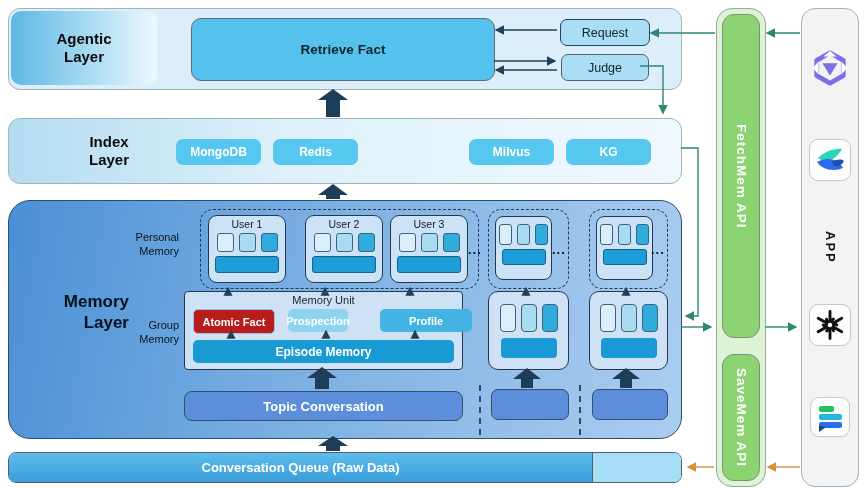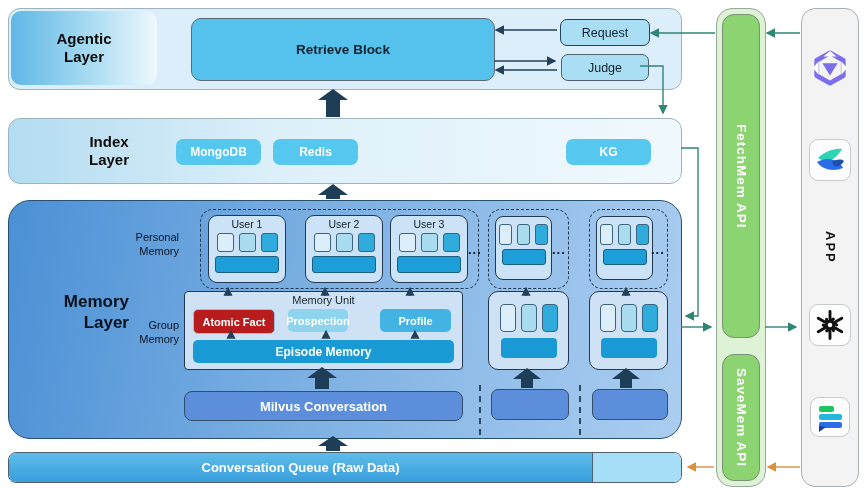--- a/index.html
+++ b/index.html
@@ -44,21 +44,21 @@
   .sq1{background:#ddeefb;} .sq2{background:#a9dcee;} .sq3{background:#2fabdc;}
   .ubar{margin:4px auto 0;width:62px;height:15px;background:#1e9ed8;border:1px solid #1c5f80;border-radius:3px;}
   .dots{font-weight:bold;color:#0a141e;font-size:13px;letter-spacing:1px;}
 
   .munit{left:175px;top:90px;width:277px;height:77px;background:#cfe1f4;
          border:1.3px solid #22384f;border-radius:4px;}
   .munit-title{width:100%;text-align:center;font-size:11px;color:#16232d;margin-top:2px;}
   .mchip{top:17px;height:23px;border-radius:5px;color:#fff;font-weight:bold;font-size:11px;}
   .mchip1{left:8px;width:80px;background:#b91c1c;border:1px solid #9cc0dc;}
   .mchip2{left:103px;width:60px;background:#8fd4ee;}
-  .mchip3{left:195px;width:71px;background:#42b3e3;}
+  .mchip3{left:195px;width:92px;background:#42b3e3;}
   .episode{left:8px;top:48px;width:261px;height:23px;background:#1a9ad4;border-radius:5px;
            color:#fff;font-weight:bold;font-size:12px;}
   .topicbar{left:175px;top:190px;width:277px;height:28px;background:#5c8edb;border:1px solid #31506b;
             border-radius:8px;color:#fff;font-weight:bold;font-size:13px;}
 
   .minidash{top:8px;width:79px;height:78px;}
   .minicard{left:6px;top:6px;width:55px;height:62px;background:#cbe2f7;border:1.2px solid #22384f;border-radius:8px;}
   .vsq{width:11px;height:19px;border-radius:3px;border:1px solid #3d647f;}
   .minibar{margin:4px auto 0;width:42px;height:14px;background:#1e9ed8;border:1px solid #1c5f80;border-radius:3px;}
   .groupbox{top:90px;height:77px;background:#cfe1f4;border:1.3px solid #22384f;border-radius:10px;}
@@ -98,31 +98,32 @@
 </style>
 </head>
 <body>
 
 <div id="canvas">
 
   <div class="abs agentic">
     <div class="abs agentic-label flexc">
       <span>Agentic Layer</span>
     </div>
-    <div class="abs retrieve flexc">Retrieve Block</div>
+    <div class="abs retrieve flexc">Retrieve Fact</div>
     <div class="abs reqjud request flexc">Request</div>
     <div class="abs reqjud judge flexc">Judge</div>
   </div>
 
   <div class="abs index">
     <div class="abs index-label flexc">
       <span>Index Layer</span>
     </div>
     <div class="abs chip-db flexc" style="left:167px;">MongoDB</div>
     <div class="abs chip-db flexc" style="left:264px;">Redis</div>
+    <div class="abs chip-db flexc" style="left:460px;">Milvus</div>
     <div class="abs chip-db flexc" style="left:557px;text-align:center;">KG</div>
   </div>
 
   <div class="abs memory">
     <div class="abs memory-label flexc">
       <span style="width:80px;">Memory Layer</span>
     </div>
     <div class="abs side-label" style="left:108px;top:30px;">Personal Memory</div>
     <div class="abs side-label" style="left:108px;top:118px;">Group Memory</div>
 
@@ -158,21 +159,21 @@
     </div>
 
     <div class="abs munit">
       <div class="munit-title">Memory Unit</div>
       <div class="abs mchip mchip1 flexc">Atomic Fact</div>
       <div class="abs mchip mchip2 flexc">Prospection</div>
       <div class="abs mchip mchip3 flexc">Profile</div>
       <div class="abs episode flexc">Episode Memory</div>
     </div>
 
-    <div class="abs topicbar flexc">Milvus Conversation</div>
+    <div class="abs topicbar flexc">Topic Conversation</div>
 
     <div class="abs vsep" style="left:470px;"></div>
     <div class="abs vsep" style="left:570px;"></div>
 
     <div class="abs dashedbox minidash" style="left:479px;">
       <div class="abs minicard">
         <div class="chiprow" style="margin-top:7px;">
           <div class="vsq sq1"></div>
           <div class="vsq sq2"></div>
           <div class="vsq sq3"></div>

